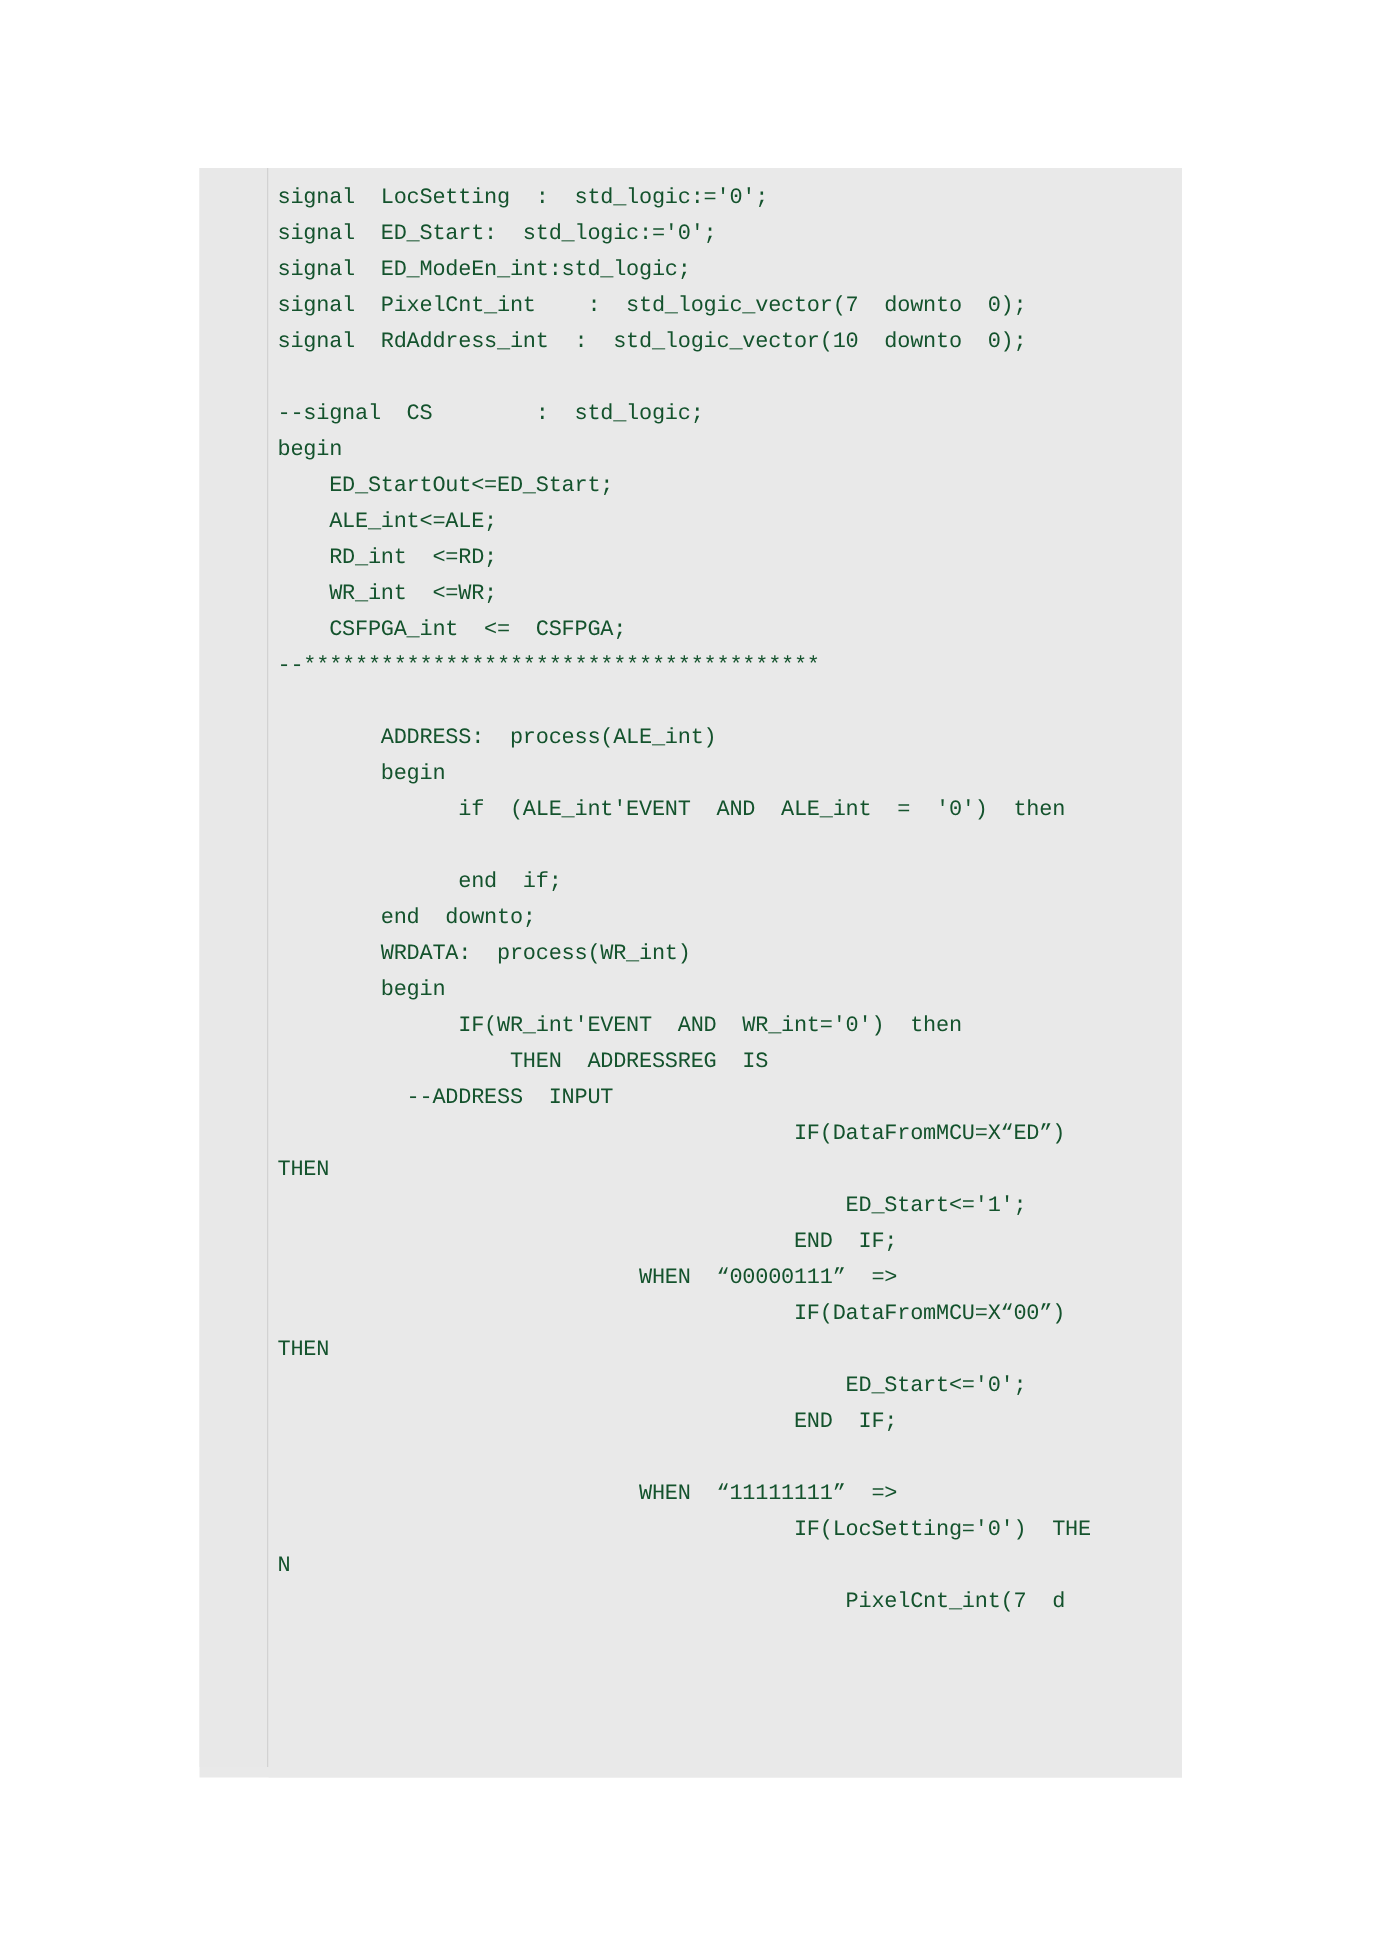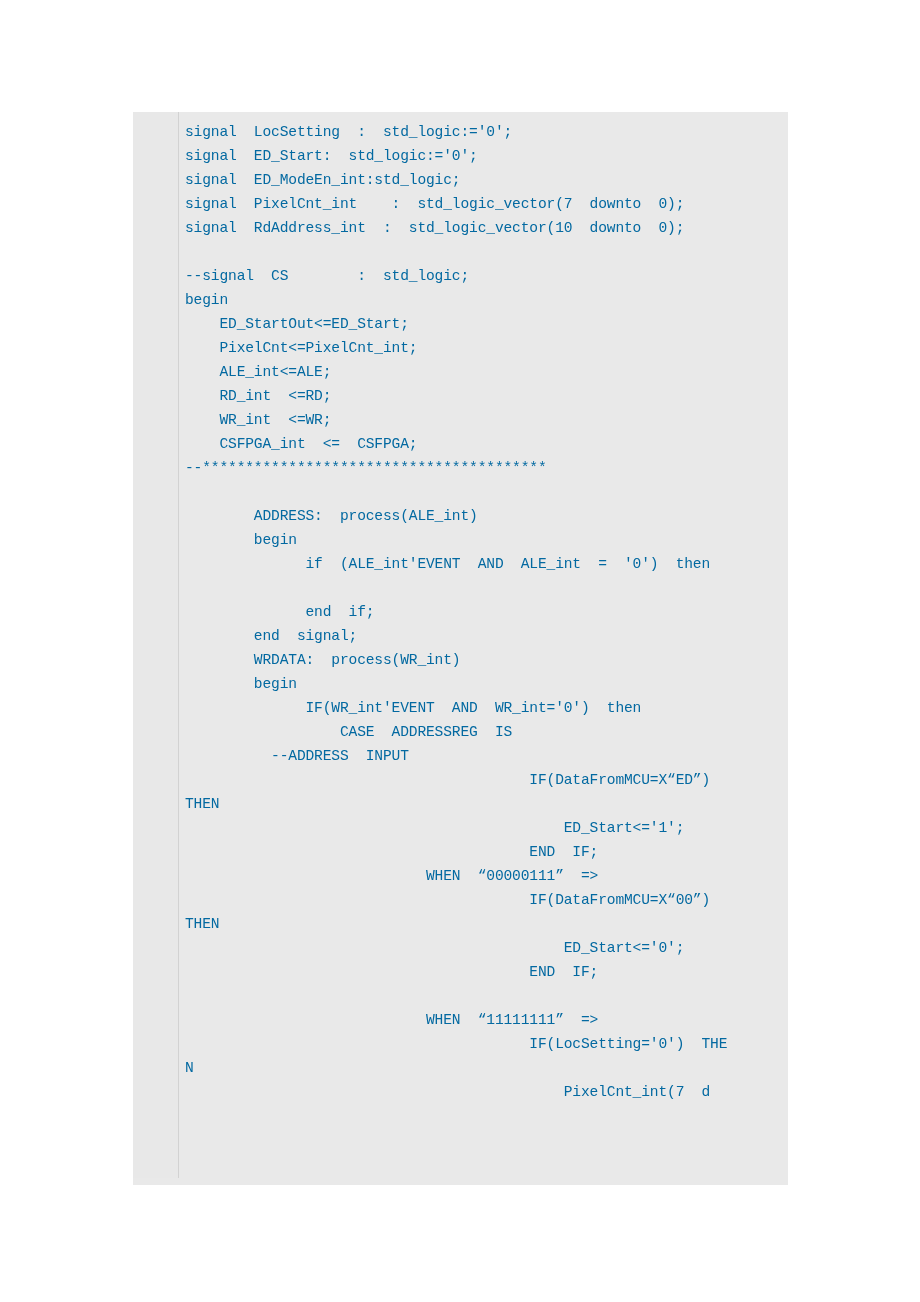--- a/index.html
+++ b/index.html
@@ -57,21 +57,21 @@
     box-sizing: border-box;
     overflow: hidden;
     position: relative;
   }
 
   .code-line {
     font-family: "Liberation Mono", "DejaVu Sans Mono", monospace;
     font-size: 14.6px;
     line-height: 24px;
     height: 24px;
-    color: #0369a1;
+    color: #14532d;
     white-space: pre;
     letter-spacing: -0.15px;
     -webkit-font-smoothing: antialiased;
   }
 
   .code-line.blank {
     height: 24px;
   }
 </style>
 </head>
@@ -86,37 +86,36 @@
     <div id="code-pane" style="background: rgb(233, 233, 233); color: rgb(28, 28, 28);">
         <div class="code-line">signal  LocSetting  :  std_logic:='0';</div>
         <div class="code-line">signal  ED_Start:  std_logic:='0';</div>
         <div class="code-line">signal  ED_ModeEn_int:std_logic;</div>
         <div class="code-line">signal  PixelCnt_int    :  std_logic_vector(7  downto  0);</div>
         <div class="code-line">signal  RdAddress_int  :  std_logic_vector(10  downto  0);</div>
         <div class="code-line blank">&nbsp;</div>
         <div class="code-line">--signal  CS        :  std_logic;</div>
         <div class="code-line">begin</div>
         <div class="code-line">    ED_StartOut&lt;=ED_Start;</div>
-        <div class="code-line">    PixelCnt&lt;=PixelCnt_int;</div>
         <div class="code-line">    ALE_int&lt;=ALE;</div>
         <div class="code-line">    RD_int  &lt;=RD;</div>
         <div class="code-line">    WR_int  &lt;=WR;</div>
         <div class="code-line">    CSFPGA_int  &lt;=  CSFPGA;</div>
         <div class="code-line">--****************************************</div>
         <div class="code-line blank">&nbsp;</div>
         <div class="code-line">        ADDRESS:  process(ALE_int)</div>
         <div class="code-line">        begin</div>
         <div class="code-line">              if  (ALE_int'EVENT  AND  ALE_int  =  '0')  then</div>
         <div class="code-line blank">&nbsp;</div>
         <div class="code-line">              end  if;</div>
-        <div class="code-line">        end  signal;</div>
+        <div class="code-line">        end  downto;</div>
         <div class="code-line">        WRDATA:  process(WR_int)</div>
         <div class="code-line">        begin</div>
         <div class="code-line">              IF(WR_int'EVENT  AND  WR_int='0')  then</div>
-        <div class="code-line">                  CASE  ADDRESSREG  IS</div>
+        <div class="code-line">                  THEN  ADDRESSREG  IS</div>
         <div class="code-line">          --ADDRESS  INPUT</div>
         <div class="code-line">                                        IF(DataFromMCU=X“ED”)</div>
         <div class="code-line">THEN</div>
         <div class="code-line">                                            ED_Start&lt;='1';</div>
         <div class="code-line">                                        END  IF;</div>
         <div class="code-line">                            WHEN  “00000111”  =&gt;</div>
         <div class="code-line">                                        IF(DataFromMCU=X“00”)</div>
         <div class="code-line">THEN</div>
         <div class="code-line">                                            ED_Start&lt;='0';</div>
         <div class="code-line">                                        END  IF;</div>

